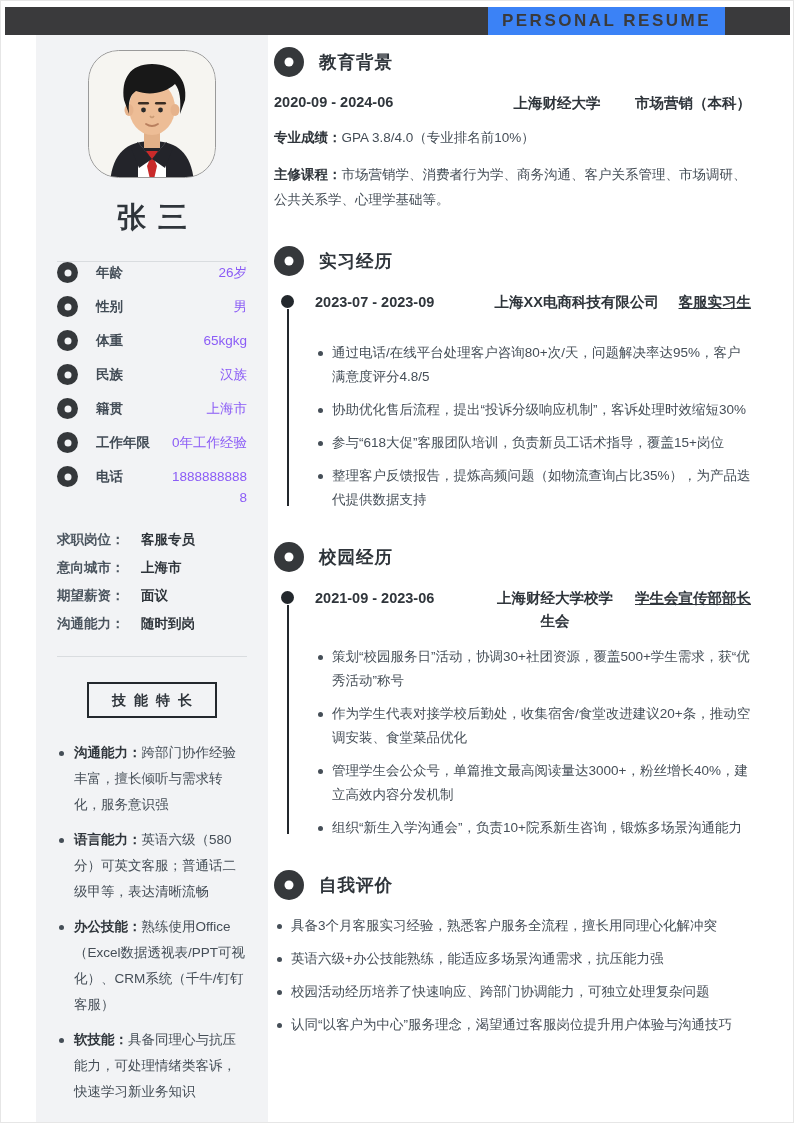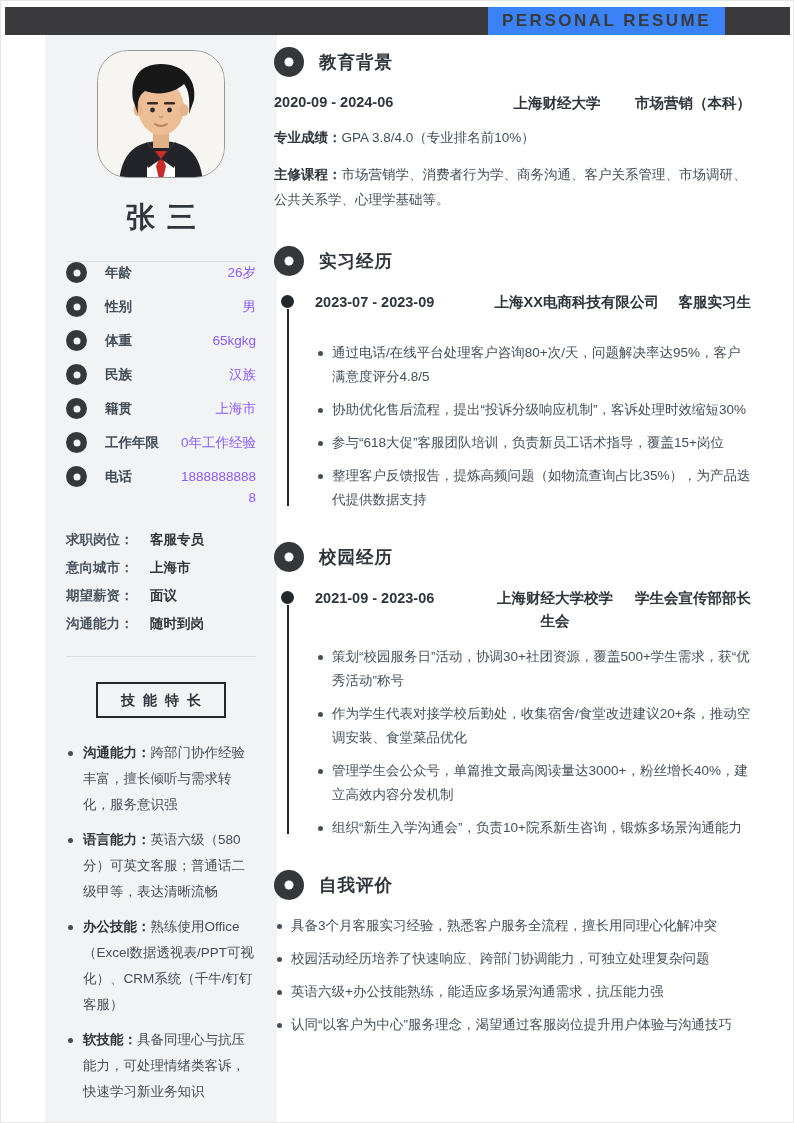--- a/index.html
+++ b/index.html
@@ -8,21 +8,21 @@
   .page { position:relative; width:794px; height:1123px; background:#fff;
           border:1px solid #e6e6e6; overflow:hidden; margin:0 auto; }
 
   
   .topbar { position:absolute; left:4px; right:3px; top:6px; height:28px; background:#3a3a3c; }
   .banner-box { position:absolute; left:483px; top:0; width:237px; height:28px; background:#3b82f6;
                 display:flex; align-items:center; justify-content:center; }
   .banner-box span { font-size:17px; font-weight:700; letter-spacing:2.5px; color:#3a3a3c; }
 
   
-  .sidebar { position:absolute; left:44px; top:34px; width:232px; height:1089px;
+  .sidebar { position:absolute; left:35px; top:34px; width:232px; height:1089px;
              background:#f2f3f5; padding:14px 21px 0 21px; }
   .photo-wrap { display:flex; justify-content:center; margin-top:1px; }
   .photo { width:128px; height:128px; border-radius:30px; display:block; }
   .name { text-align:center; margin-top:20px; font-size:29px; font-weight:700; color:#2f353b;
           letter-spacing:12px; text-indent:12px; }
   .divider { height:1px; background:#d9dcdf; margin:23px 0 0 0; }
 
   .detail-list { }
   .detail-row { display:flex; align-items:flex-start; margin-bottom:13px; }
   .donut-sm { flex:0 0 21px; width:21px; height:21px; border-radius:50%; background:#35383b;
@@ -65,21 +65,21 @@
   .info-line b { color:#2f353b; }
 
   .entry { position:relative; padding-left:41px; margin-top:15px; }
   .tl-dot { position:absolute; left:7px; top:4px; width:13px; height:13px; border-radius:50%;
             background:#23282d; }
   .tl-line { position:absolute; left:12.5px; top:18px; bottom:6px; width:2.5px; background:#23282d; }
   .entry-head { display:flex; font-size:14.5px; font-weight:700; color:#2f353b; line-height:1.6; }
   .eh-period { flex:0 0 172px; }
   .eh-org { flex:1; text-align:center; }
   .eh-org.narrow { flex:0 1 auto; max-width:128px; margin:0 auto; }
-  .eh-role { margin-left:12px; white-space:nowrap; }
+  .eh-role { margin-left:12px; white-space:nowrap;text-decoration:underline; }
   .entry-head.three { justify-content:space-between; }
 
   .bullets { margin-top:17px; }
   .bullets.tight { margin-top:12px; }
   .b-item { position:relative; padding-left:17px; margin-bottom:9px;
             font-size:13.5px; color:#454e57; line-height:24px; }
   .b-item::before { content:""; position:absolute; left:3px; top:10px; width:5px; height:5px;
                     border-radius:50%; background:#454e57; }
   .section { margin-top:0; }
   .gap-lg { margin-top:34px; }
@@ -271,20 +271,20 @@
       </div>
     </div>
 
     <div class="section gap-md">
       <div class="section-head">
         <span class="donut-lg"></span>
         <span class="section-title">自我评价</span>
       </div>
       <div class="bullets tight" style="margin-top:14px;">
         <div class="b-item">具备3个月客服实习经验，熟悉客户服务全流程，擅长用同理心化解冲突</div>
+        <div class="b-item">英语六级+办公技能熟练，能适应多场景沟通需求，抗压能力强</div>
         <div class="b-item">校园活动经历培养了快速响应、跨部门协调能力，可独立处理复杂问题</div>
-        <div class="b-item">英语六级+办公技能熟练，能适应多场景沟通需求，抗压能力强</div>
         <div class="b-item">认同“以客户为中心”服务理念，渴望通过客服岗位提升用户体验与沟通技巧</div>
       </div>
     </div>
 
   </div>
 </div>
 
 </body></html>

